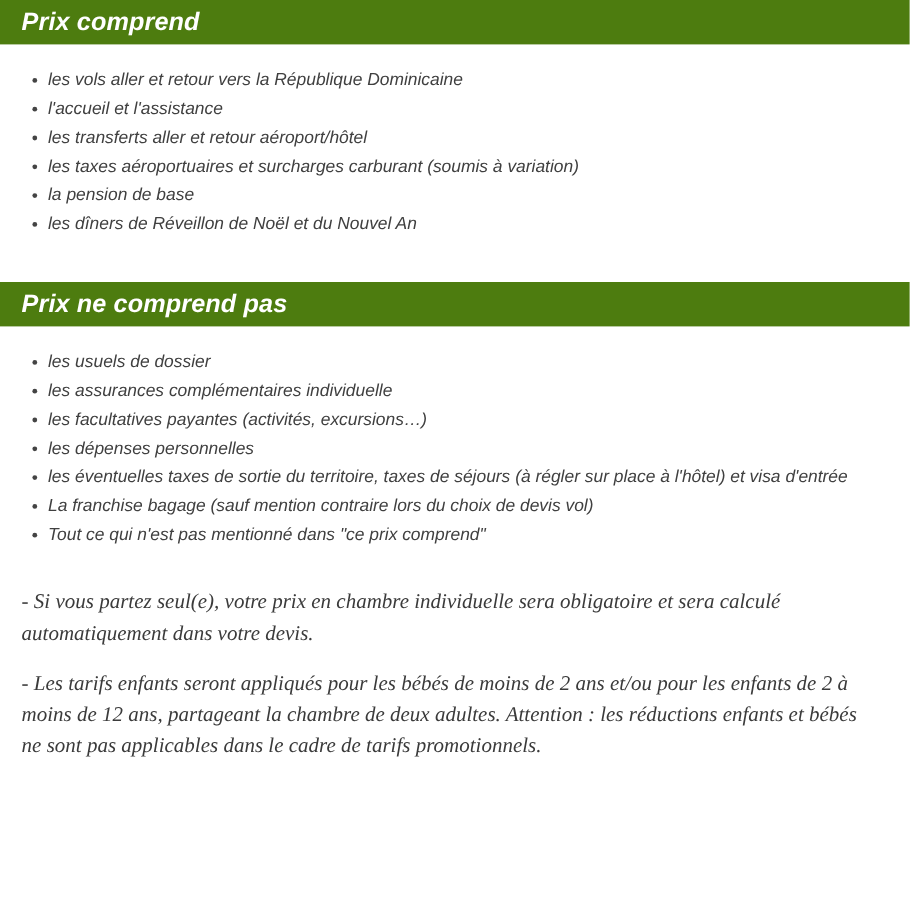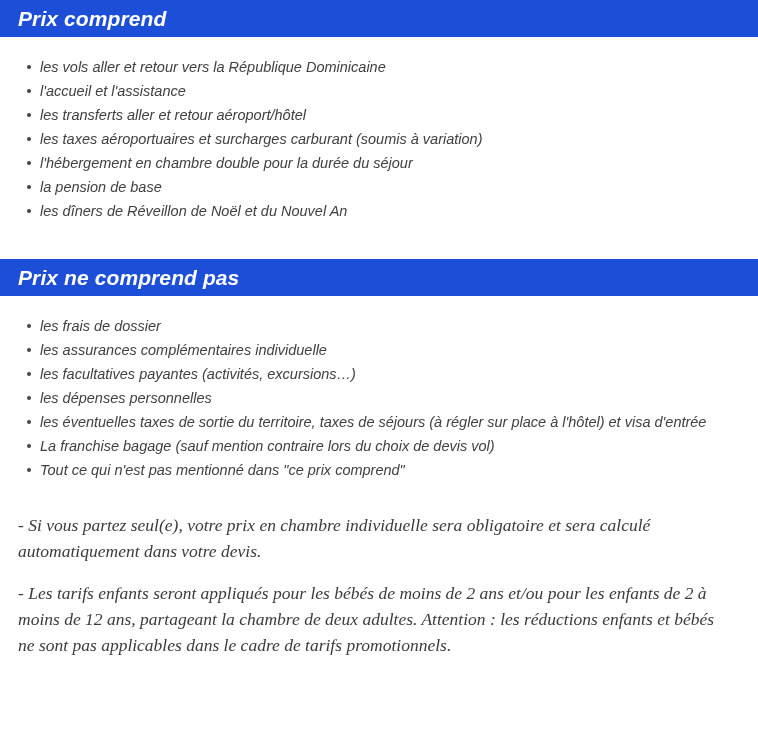--- a/index.html
+++ b/index.html
@@ -15,21 +15,21 @@
   }
   .page {
     position: relative;
     width: 758px;
     height: 755px;
     background: #ffffff;
   }
 
   
   .section-bar {
-    background: #1d4ed8;
+    background: #4d7c0f;
     width: 100%;
     box-sizing: border-box;
     display: flex;
     align-items: center;
   }
   .section-bar .bar-title {
     color: #ffffff;
     font-family: "Liberation Sans", sans-serif;
     font-style: italic;
     font-weight: bold;
@@ -96,31 +96,30 @@
 
   <div class="section-bar" id="bar-prix-comprend">
     <span class="bar-title">Prix comprend</span>
   </div>
 
   <ul class="bullet-list" id="list-prix-comprend">
     <li><span>les vols aller et retour vers la République Dominicaine</span></li>
     <li><span>l'accueil et l'assistance</span></li>
     <li><span>les transferts aller et retour aéroport/hôtel</span></li>
     <li><span>les taxes aéroportuaires et surcharges carburant (soumis à variation)</span></li>
-    <li><span>l'hébergement en chambre double pour la durée du séjour</span></li>
     <li><span>la pension de base</span></li>
     <li><span>les dîners de Réveillon de Noël et du Nouvel An</span></li>
   </ul>
 
   <div class="section-bar" id="bar-prix-ne-comprend-pas">
     <span class="bar-title">Prix ne comprend pas</span>
   </div>
 
   <ul class="bullet-list" id="list-prix-ne-comprend-pas">
-    <li><span>les frais de dossier</span></li>
+    <li><span>les usuels de dossier</span></li>
     <li><span>les assurances complémentaires individuelle</span></li>
     <li><span>les facultatives payantes (activités, excursions…)</span></li>
     <li><span>les dépenses personnelles</span></li>
     <li><span>les éventuelles taxes de sortie du territoire, taxes de séjours (à régler sur place à l'hôtel) et visa d'entrée</span></li>
     <li><span>La franchise bagage (sauf mention contraire lors du choix de devis vol)</span></li>
     <li><span>Tout ce qui n'est pas mentionné dans "ce prix comprend"</span></li>
   </ul>
 
 
   <div id="a-savoir-body">

